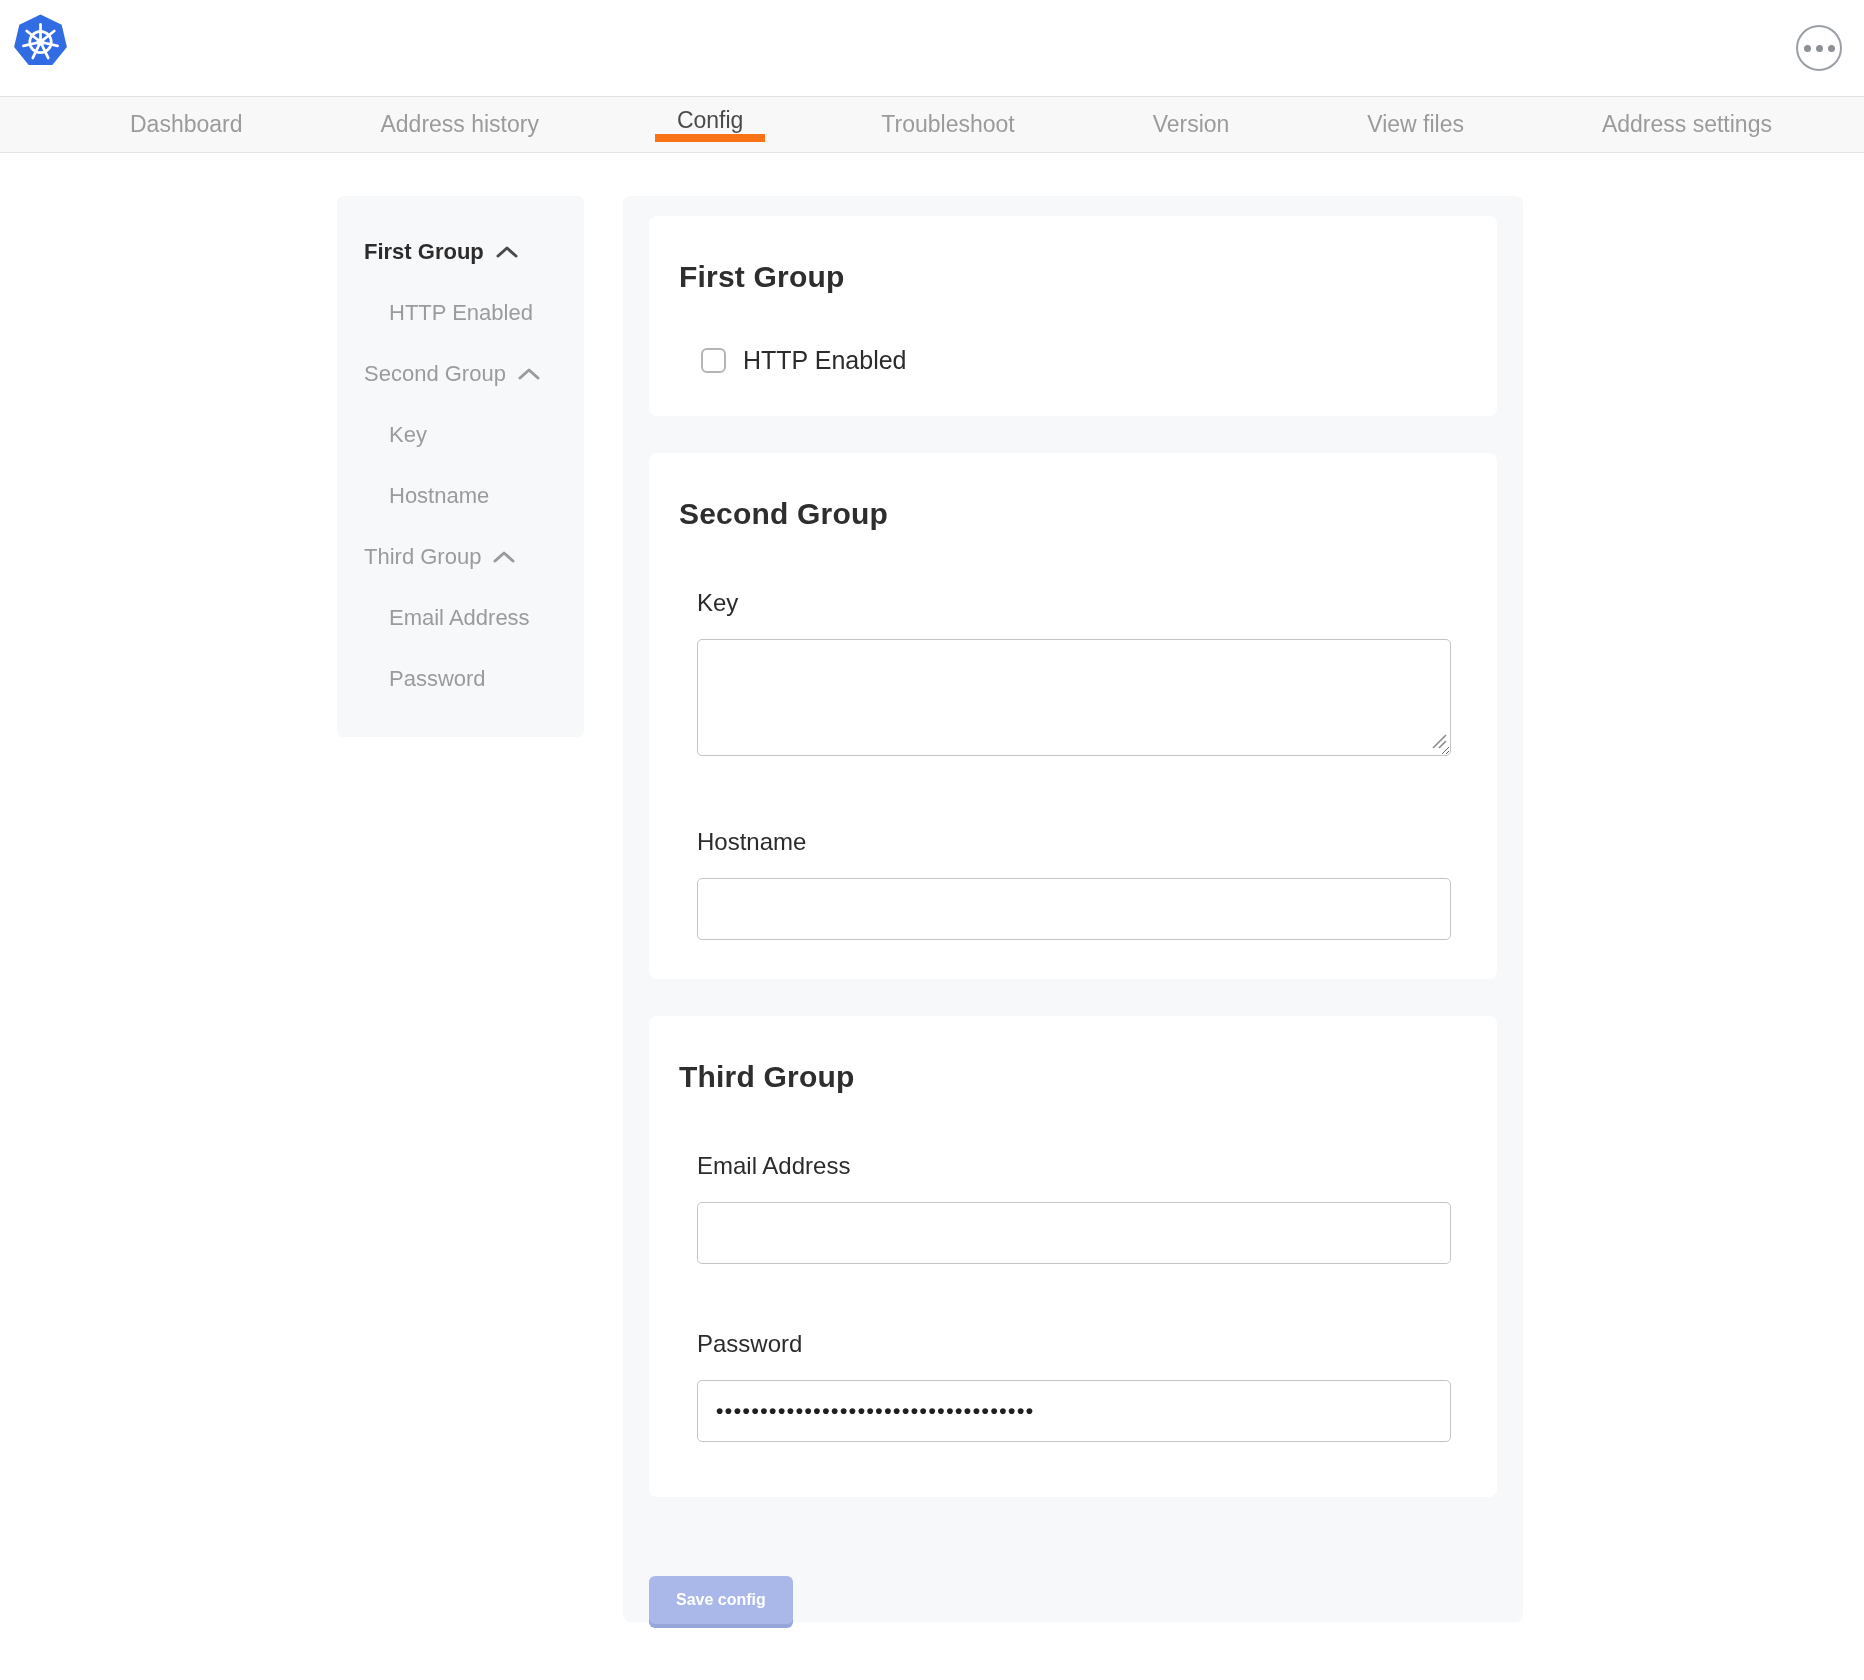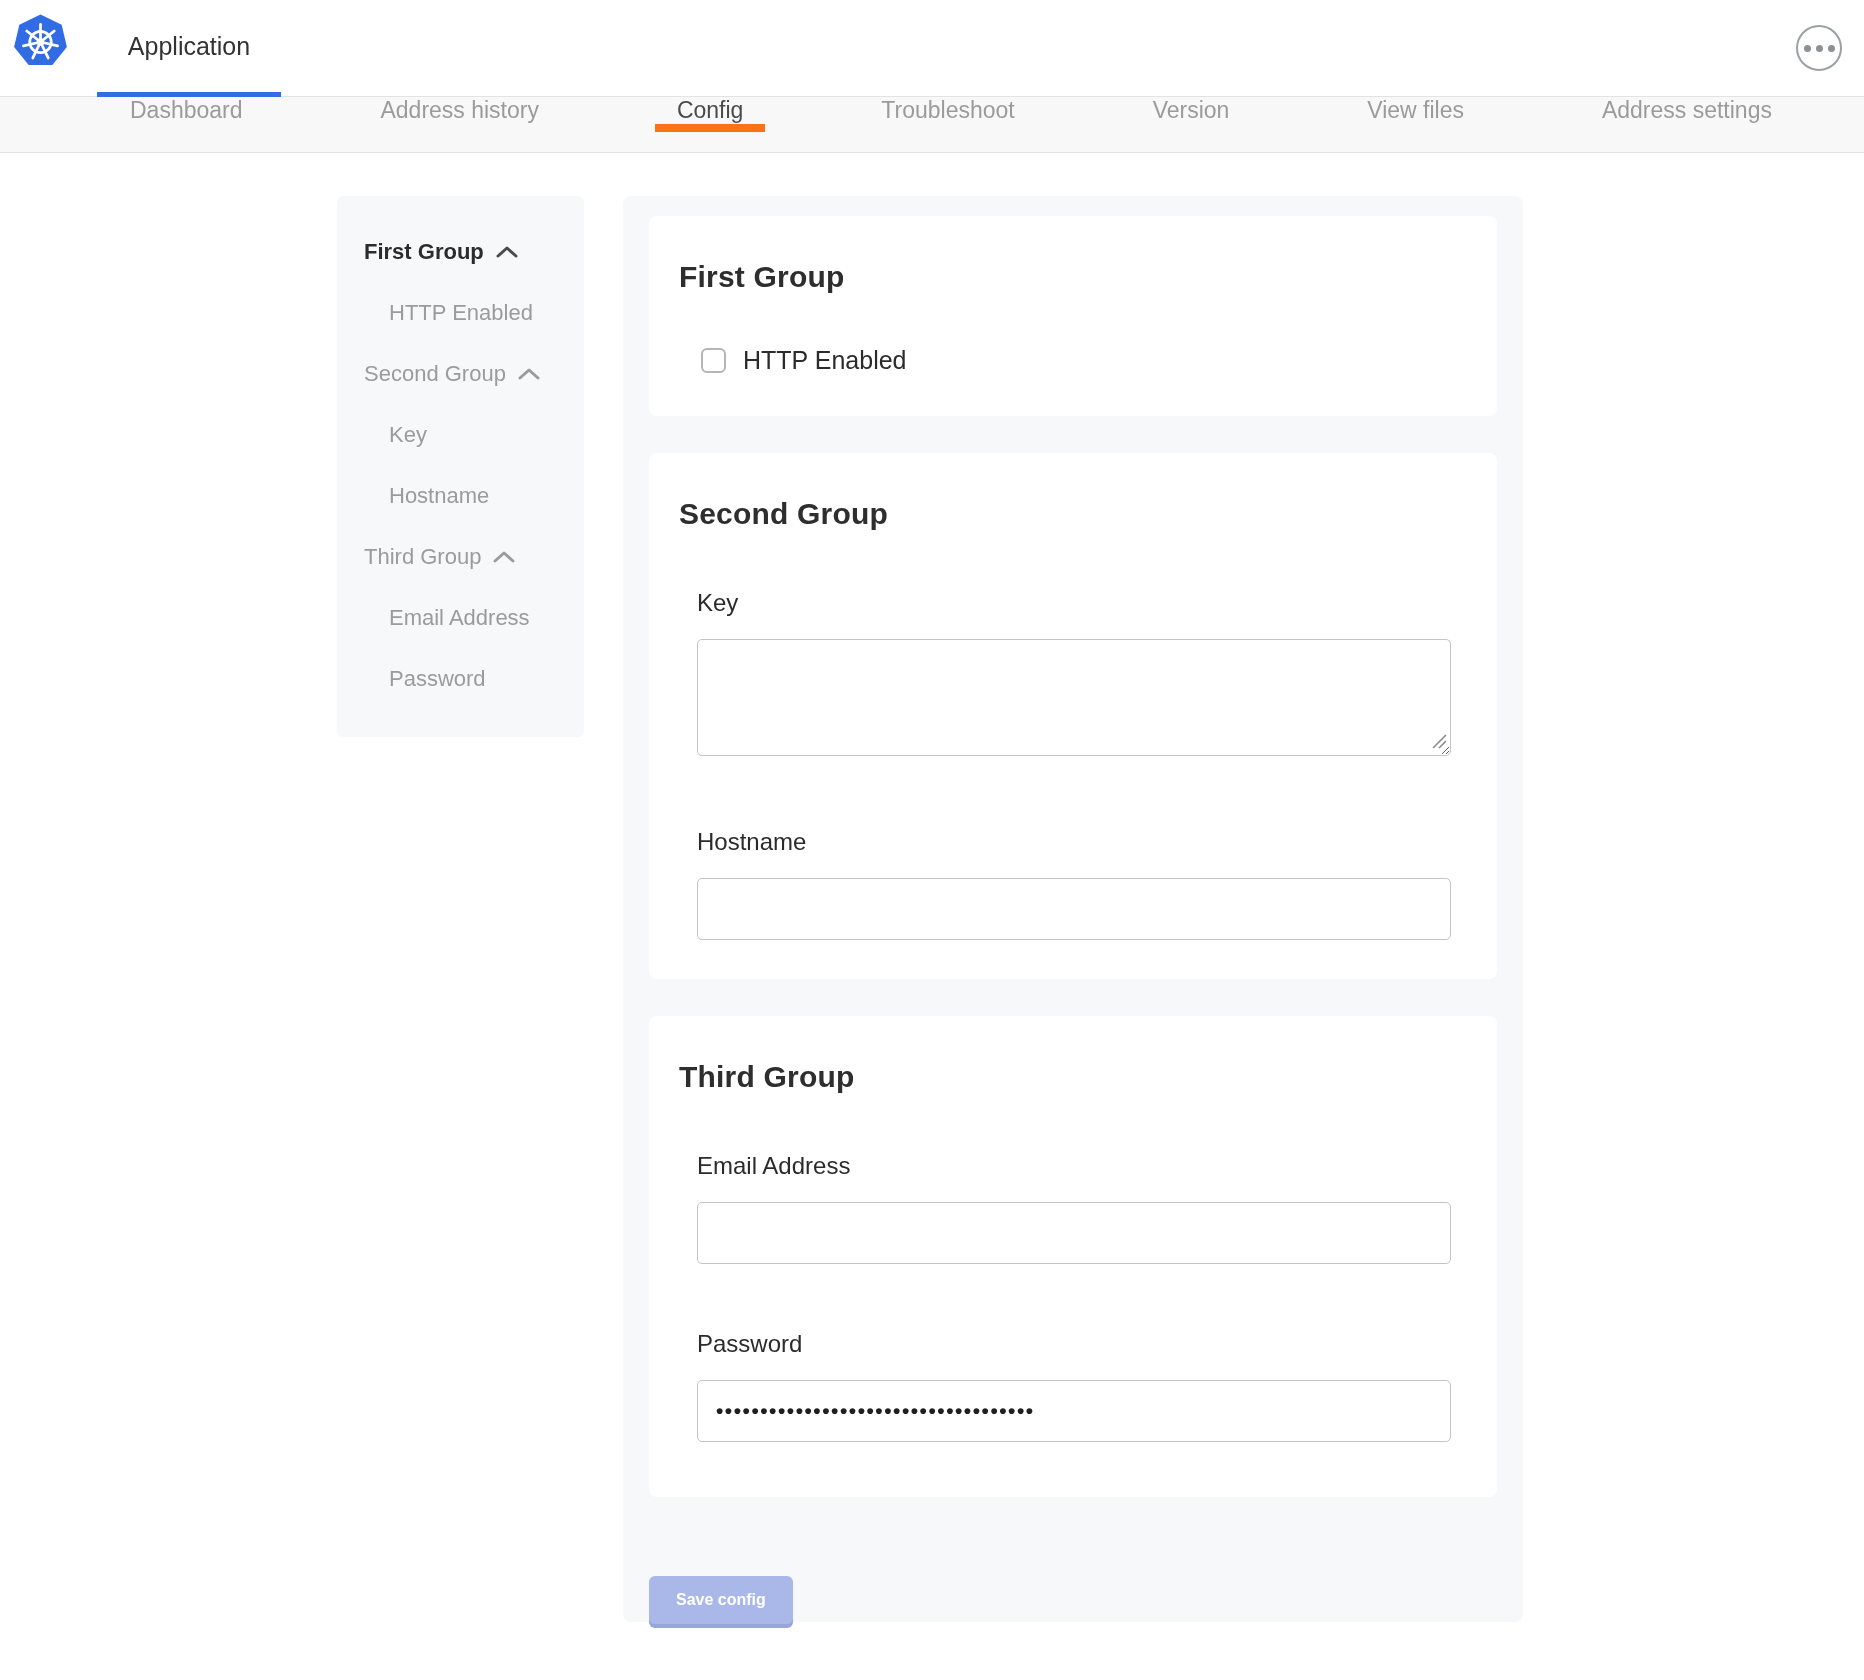--- a/index.html
+++ b/index.html
@@ -20,21 +20,21 @@
     font-size:25px; color:#333; border-bottom:5px solid #326de6; cursor:pointer; }
   .more-btn { position:absolute; right:22px; top:25px; width:46px; height:46px;
     border:2px solid #9aa0a6; border-radius:50%an; border-radius:50%;
     display:flex; align-items:center; justify-content:center; gap:5px;
     background:#fff; cursor:pointer; }
   .more-btn i { width:7px; height:7px; border-radius:50%; background:#8d9095; }
 
   
   .nav { position:absolute; top:97px; left:0; right:0; height:56px;
     background:#f8f8f8; border-bottom:1px solid #e3e3e3;
-    display:flex; align-items:flex-start; justify-content:space-between;
+    display:flex; align-items:center; justify-content:space-between;
     padding:0 70px 0 108px; }
   .nav-tab { display:flex; align-items:center; padding:0 22px;
     font-size:23px; color:#9b9b9b; cursor:pointer; white-space:nowrap; }
   .nav-tab.active { color:#4a4a4a; border-bottom:8px solid #f97316; }
 
   
   .sidebar { position:absolute; left:337px; top:196px; width:247px; height:541px;
     background:#f7f8fa; border-radius:6px; padding:25px 0; }
   .side-item { height:61px; display:flex; align-items:center;
     padding-left:27px; font-size:22px; color:#9b9b9b; cursor:pointer; }
@@ -90,23 +90,20 @@
         <line x1="50" y1="52" x2="75" y2="32"></line>
         <line x1="50" y1="52" x2="81" y2="59"></line>
         <line x1="50" y1="52" x2="64" y2="81"></line>
         <line x1="50" y1="52" x2="36" y2="81"></line>
         <line x1="50" y1="52" x2="19" y2="59"></line>
         <line x1="50" y1="52" x2="25" y2="32"></line>
       </g>
       <circle cx="50" cy="52" r="7" fill="#ffffff"></circle>
     </svg>
   </span>
-  <div class="app-tab">
-    <span>Application</span>
-  </div>
   <div class="more-btn">
     <i></i>
     <i></i>
     <i></i>
   </div>
 </div>
 
 <div class="nav">
   <div class="nav-tab">Dashboard</div>
   <div class="nav-tab">Address history</div>

